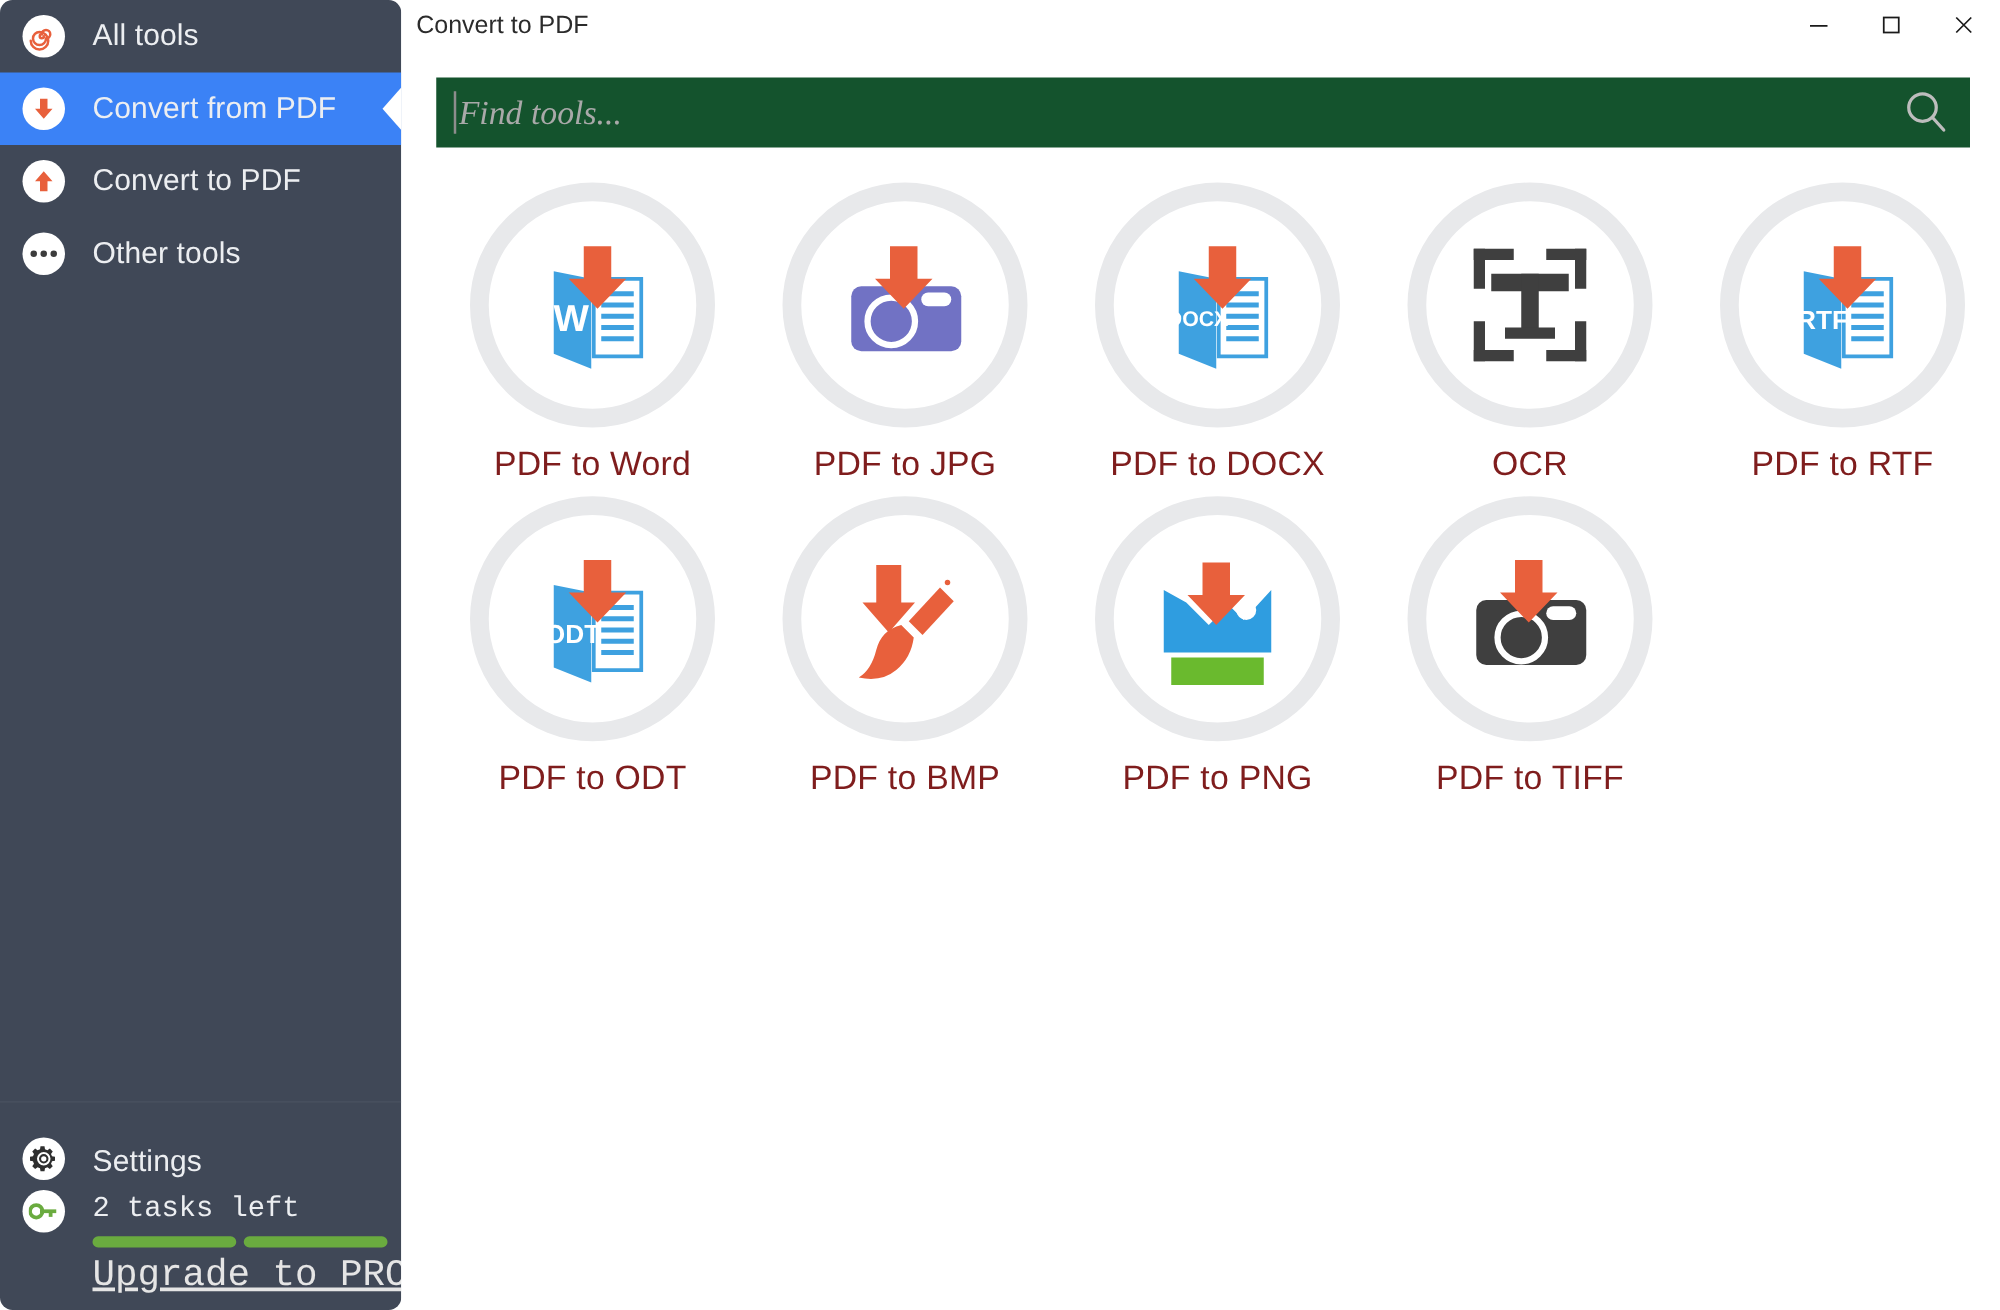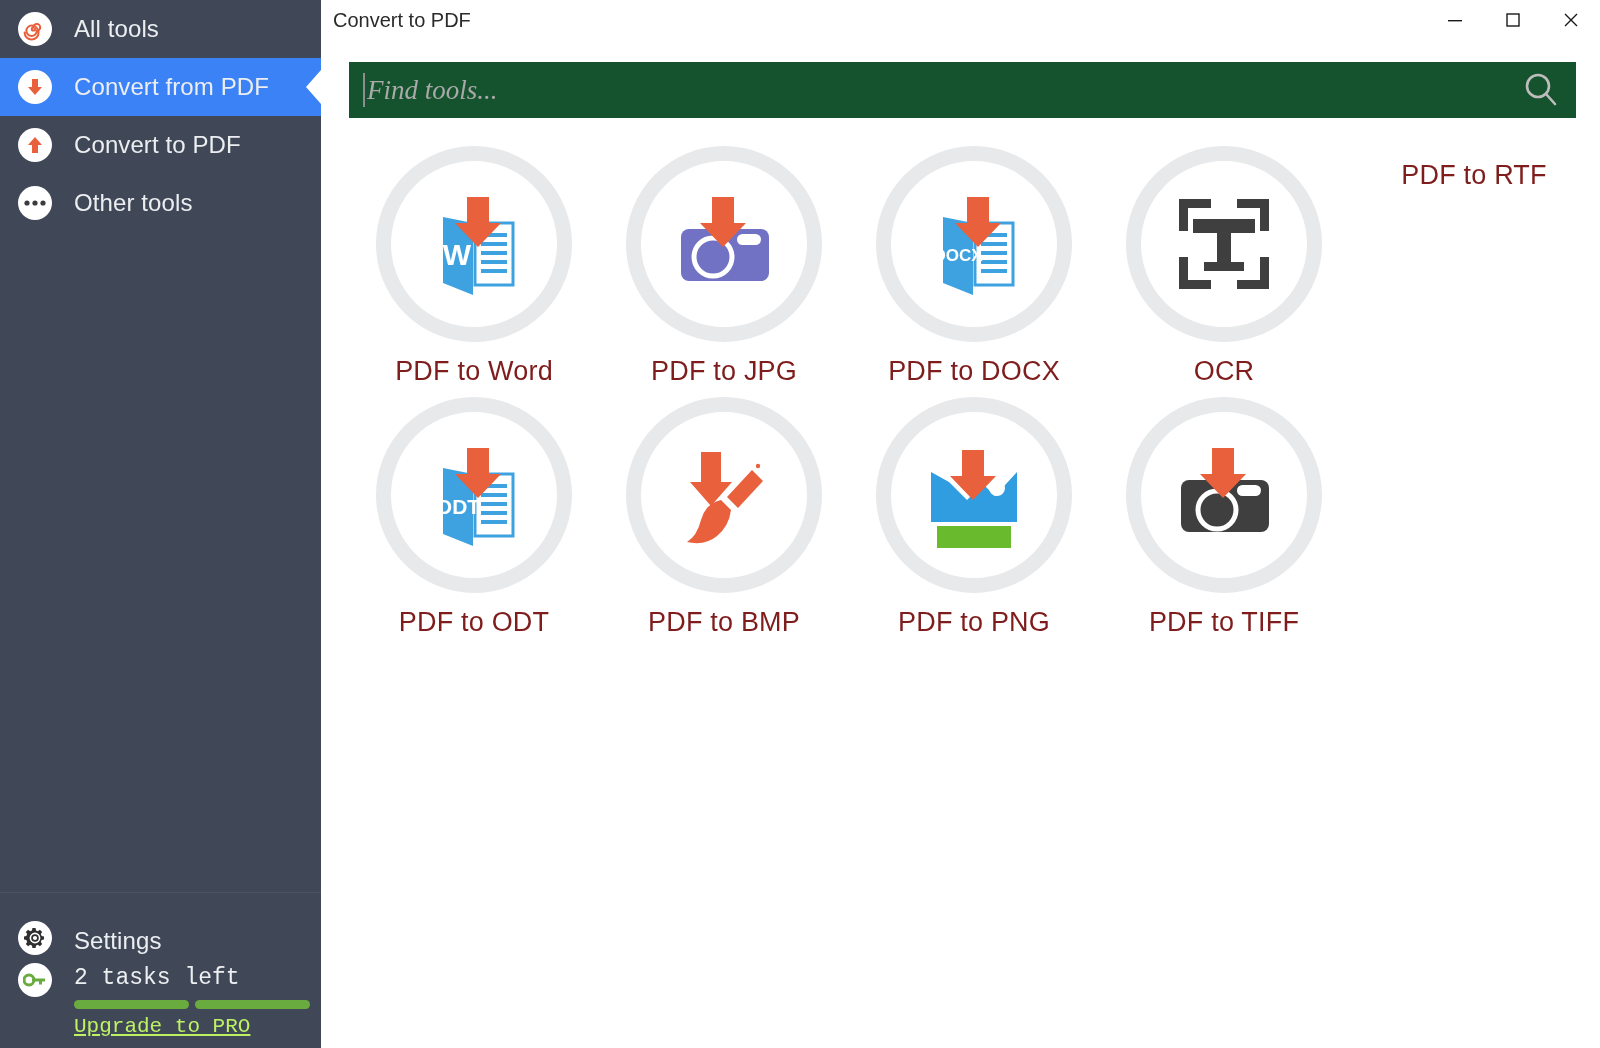--- a/index.html
+++ b/index.html
@@ -9,21 +9,21 @@
     background: #ffffff;
     overflow: hidden;
   }
   #app { display: flex; width: 1600px; height: 1048px; }
 
   
   #sidebar {
     width: 321px; height: 1048px;
     background: #404857;
     display: flex; flex-direction: column;
-    position: relative; flex: none;
+    position: relative; flex: none; border-radius: 10px;
   }
   .nav-top { padding-top: 0; }
   .nav-item {
     height: 58px; display: flex; align-items: center;
     padding-left: 10px; position: relative; cursor: pointer;
   }
   .nav-item.active { background: #3b82f6; }
   .nav-item.active .notch {
     position: absolute; right: 0; top: 50%;
     transform: translateY(-50%);
@@ -45,21 +45,21 @@
   .sidebar-spacer { flex: 1 1 auto; }
   .sidebar-div { height: 1px; background: #4a5261; margin: 0; }
   .bottom-block { padding-bottom: 10px; }
   .settings-row { height: 62px; display: flex; align-items: flex-end; padding-left: 10px; cursor: pointer; }
   .tasks-row { display: flex; align-items: flex-start; padding-left: 10px; padding-top: 8px; }
   .tasks-right { display: flex; flex-direction: column; font-family: Liberation Mono, monospace; }
   .tasks-label { color: #eceef1; font-size: 23px; line-height: 30px; }
   .progress { display: flex; gap: 6px; margin-top: 7px; width: 236px; }
   .seg { height: 9px; border-radius: 5px; background: #6aab3f; flex: 1 1 auto; }
   .upgrade {
-    color: #bef264; font-size: 21px; margin-top: 6px;
+    color: #e5e5e5; font-size: 30px; margin-top: 6px;
     text-decoration: underline; cursor: pointer; white-space: nowrap;
   }
 
   
   #main { flex: 1 1 auto; height: 1048px; background: #ffffff; position: relative; }
   .titlebar {
     height: 40px; display: flex; align-items: center;
     justify-content: space-between; padding-left: 12px;
   }
   .win-title { font-size: 20px; color: #2b2b2b; }
@@ -292,35 +292,50 @@
               <rect x="34" y="40" width="62" height="14"></rect>
               <rect x="58" y="40" width="14" height="50"></rect>
               <rect x="45" y="83" width="40" height="9"></rect>
             </g>
           </svg>
         </div>
         <div class="tool-label">OCR</div>
       </div>
 
       <div class="tool">
-        <div class="tool-label">PDF to RTF</div>
-      </div>
-
-      <div class="tool">
         <div class="ring">
           <svg width="130" height="130" viewBox="0 0 130 130">
             <path d="M64 44 L64 116 L34 104 L34 38 Z" fill="#3ea1e0"></path>
             <path d="M66 44 L104 44 L104 106 L66 106 Z" fill="#ffffff" stroke="#3ea1e0" stroke-width="3"></path>
             <g fill="#3ea1e0">
               <rect x="72" y="54" width="26" height="4"></rect>
                 <rect x="72" y="63" width="26" height="4"></rect>
               <rect x="72" y="72" width="26" height="4"></rect>
                 <rect x="72" y="81" width="26" height="4"></rect>
               <rect x="72" y="90" width="26" height="4"></rect>
             </g>
+            <text x="49" y="84" font-family="Liberation Sans, sans-serif" font-size="21" font-weight="bold" fill="#ffffff" text-anchor="middle">RTF</text>
+            <path d="M58 18 h22 v26 h12 l-23 24 l-23 -24 h12 z" fill="#e8603c"></path>
+          </svg>
+        </div>
+        <div class="tool-label">PDF to RTF</div>
+      </div>
+
+      <div class="tool">
+        <div class="ring">
+          <svg width="130" height="130" viewBox="0 0 130 130">
+            <path d="M64 44 L64 116 L34 104 L34 38 Z" fill="#3ea1e0"></path>
+            <path d="M66 44 L104 44 L104 106 L66 106 Z" fill="#ffffff" stroke="#3ea1e0" stroke-width="3"></path>
+            <g fill="#3ea1e0">
+              <rect x="72" y="54" width="26" height="4"></rect>
+                <rect x="72" y="63" width="26" height="4"></rect>
+              <rect x="72" y="72" width="26" height="4"></rect>
+                <rect x="72" y="81" width="26" height="4"></rect>
+              <rect x="72" y="90" width="26" height="4"></rect>
+            </g>
             <text x="49" y="84" font-family="Liberation Sans, sans-serif" font-size="21" font-weight="bold" fill="#ffffff" text-anchor="middle">ODT</text>
             <path d="M58 18 h22 v26 h12 l-23 24 l-23 -24 h12 z" fill="#e8603c"></path>
           </svg>
         </div>
         <div class="tool-label">PDF to ODT</div>
       </div>
 
       <div class="tool">
         <div class="ring">
           <svg width="130" height="130" viewBox="0 0 130 130">

